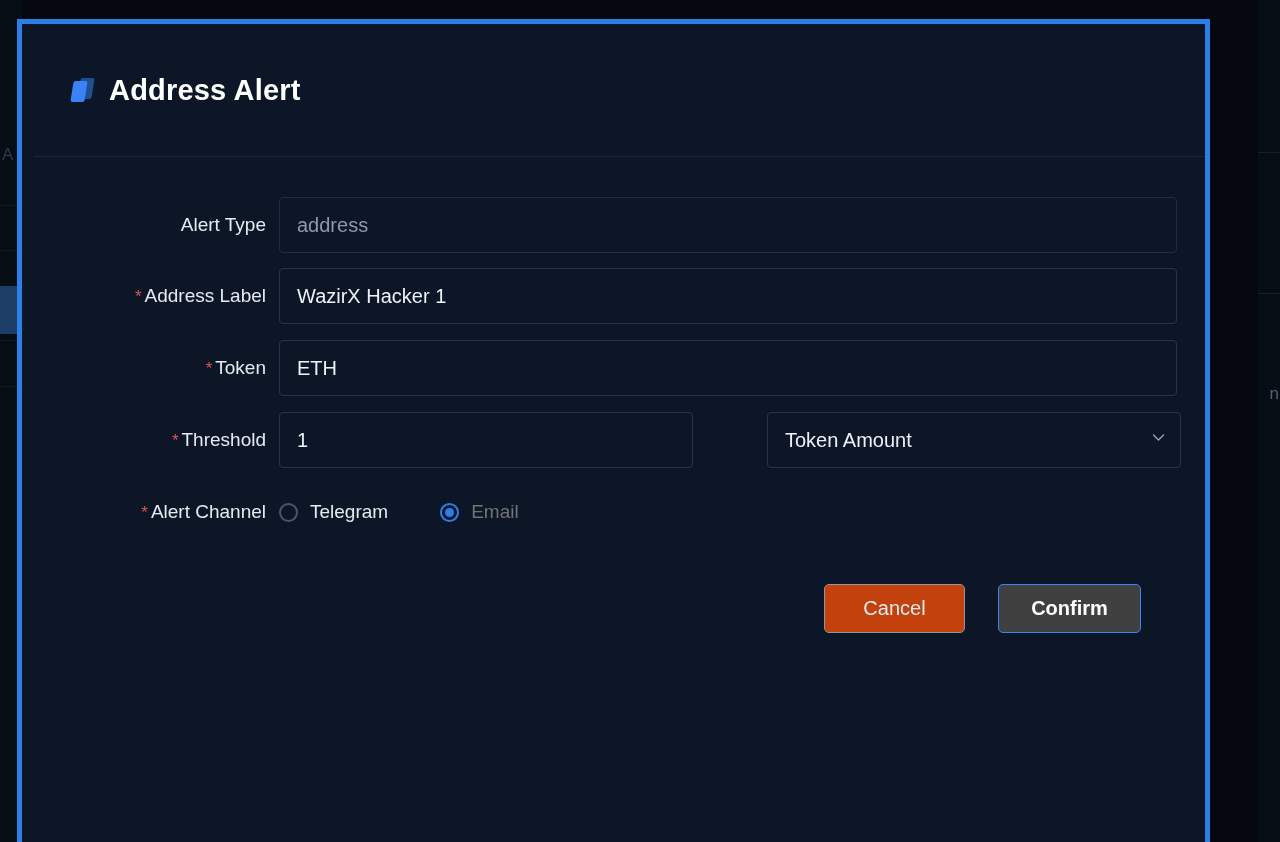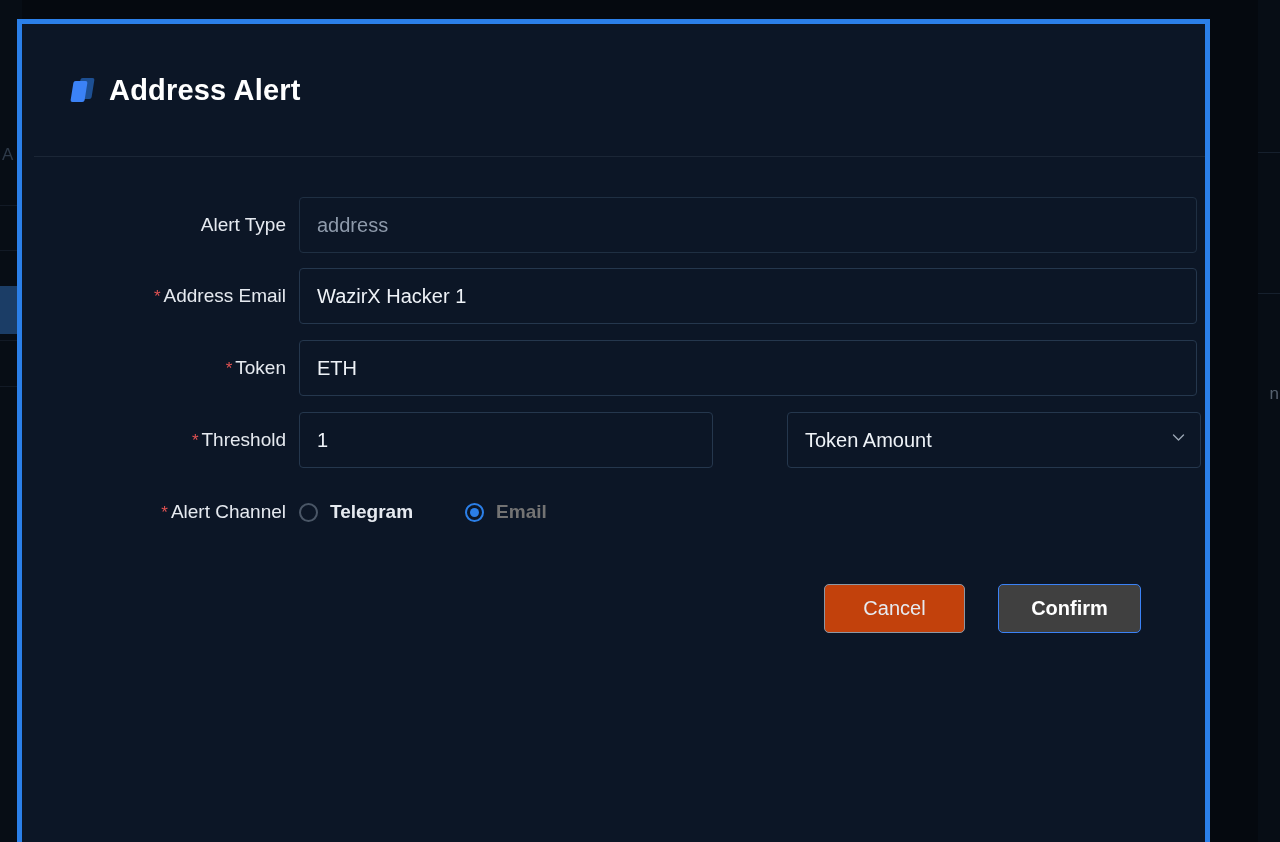--- a/index.html
+++ b/index.html
@@ -93,21 +93,21 @@
     background: #3b82f6;
     transform: skewX(-9deg);
   }
   .modal-title {
     color: #ffffff;
     font-size: 29px;
     font-weight: bold;
     letter-spacing: .2px;
   }
 
-  .modal-body { padding: 40px 0 0 0; margin-left: 20px; }
+  .modal-body { padding: 40px 0 0 0; }
 
   
   .form-row {
     display: flex;
     align-items: flex-start;
     margin-bottom: 15px;
   }
   .form-label {
     width: 245px;
     flex: 0 0 245px;
@@ -152,21 +152,20 @@
     pointer-events: none;
   }
   .chevron svg { display: block; }
 
   
   .radio-row { height: 56px; display: flex; align-items: center; }
   .radio-item {
     display: flex; align-items: center;
     margin-right: 52px;
     cursor: pointer;
-    font-weight: bold;
   }
   .radio-mark {
     width: 19px; height: 19px;
     border-radius: 50%;
     border: 2px solid #4a5666;
     margin-right: 12px;
     flex: 0 0 auto;
     position: relative;
   }
   .radio-item.checked .radio-mark {
@@ -248,21 +247,21 @@
 
   <div class="modal-body">
 
     <div class="form-row">
       <div class="form-label">Alert Type</div>
       <div class="field wide disabled">address</div>
     </div>
 
 
     <div class="form-row">
-      <div class="form-label"><span class="req">*</span><span>Address Email</span></div>
+      <div class="form-label"><span class="req">*</span><span>Address Label</span></div>
       <div class="field wide">WazirX Hacker 1</div>
     </div>
 
     <div class="form-row">
       <div class="form-label"><span class="req">*</span><span>Token</span></div>
       <div class="field wide">ETH</div>
     </div>
 
     <div class="form-row">
       <div class="form-label"><span class="req">*</span><span>Threshold</span></div>

